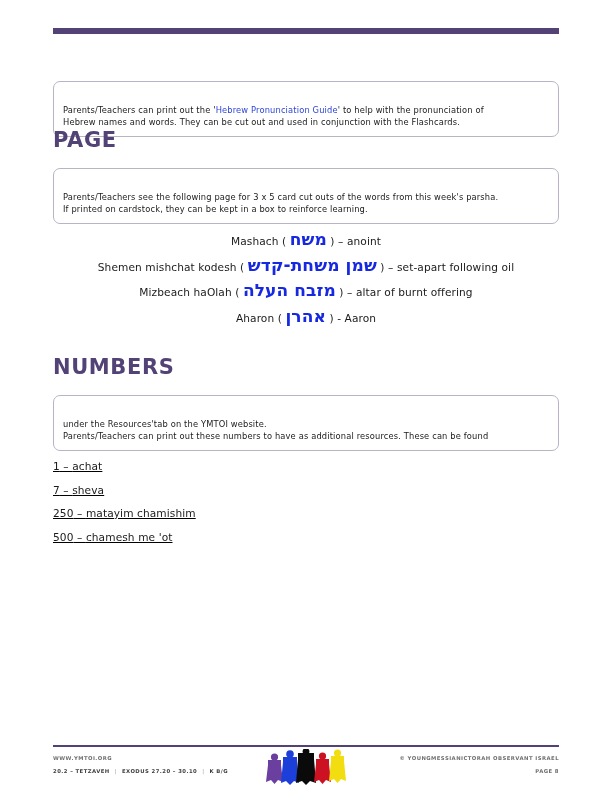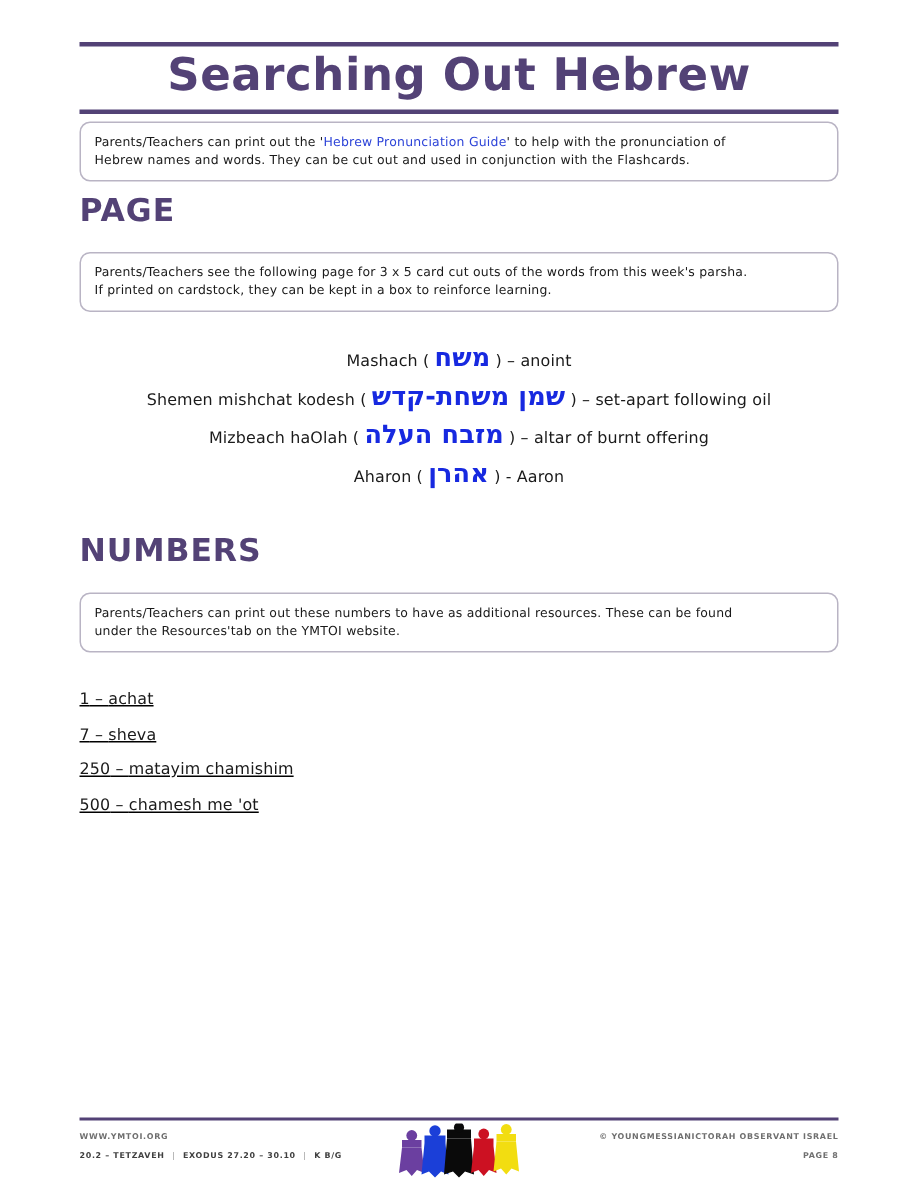--- a/index.html
+++ b/index.html
@@ -50,21 +50,21 @@
     white-space: nowrap;
   }
 
   
   .info-box {
     position: absolute;
     box-sizing: border-box;
     border: 1px solid #b9b4c4;
     border-radius: 7px;
     background: #ffffff;
-    padding: 6px 9px 7px 9px;
+    padding: 22px 9px 7px 9px;
   }
   .info-line {
     font-family: "DejaVu Sans", sans-serif;
     font-size: 8.3px;
     line-height: 12.4px;
     color: #1a1a1a;
     letter-spacing: 0.15px;
     white-space: nowrap;
   }
   .link-blue {
@@ -188,21 +188,20 @@
     height: 40px;
   }
 </style>
 </head>
 <body>
 
 <div class="page">
 
   <div class="title-block">
     <div class="rule-top"></div>
-    <div class="doc-title">Searching Out Hebrew</div>
     <div class="rule-bottom"></div>
   </div>
 
   <div class="info-box" id="info-box-1">
     <div class="info-line"><span>Parents/Teachers can print out the '</span><span class="link-blue">Hebrew Pronunciation Guide</span><span>' to help with the pronunciation of</span></div>
     <div class="info-line">Hebrew names and words. They can be cut out and used in conjunction with the Flashcards.</div>
   </div>
 
   <div class="section-heading" id="heading-words">PAGE</div>
 
@@ -217,22 +216,22 @@
     <div class="word-row"><span>Shemen mishchat kodesh</span><span class="paren"> ( </span><span class="hebrew">שמן משחת-קדש</span><span class="paren"> ) – </span><span>set-apart following oil</span></div>
 
     <div class="word-row"><span>Mizbeach haOlah</span><span class="paren"> ( </span><span class="hebrew">מזבח העלה</span><span class="paren"> ) – </span><span>altar of burnt offering</span></div>
 
     <div class="word-row"><span>Aharon</span><span class="paren"> ( </span><span class="hebrew">אהרן</span><span class="paren"> ) - </span><span>Aaron</span></div>
   </div>
 
   <div class="section-heading" id="heading-numbers">NUMBERS</div>
 
   <div class="info-box" id="info-box-3">
+    <div class="info-line">under the Resources'tab on the YMTOI website.</div>
     <div class="info-line">Parents/Teachers can print out these numbers to have as additional resources. These can be found</div>
-    <div class="info-line">under the Resources'tab on the YMTOI website.</div>
   </div>
 
   <div class="number-list">
     <div class="number-row"><span>1</span><span> – </span><span>achat</span></div>
 
 
     <div class="number-row"><span>7</span><span> – </span><span>sheva</span></div>
 
     <div class="number-row"><span>250</span><span> – </span><span>matayim chamishim</span></div>
 

